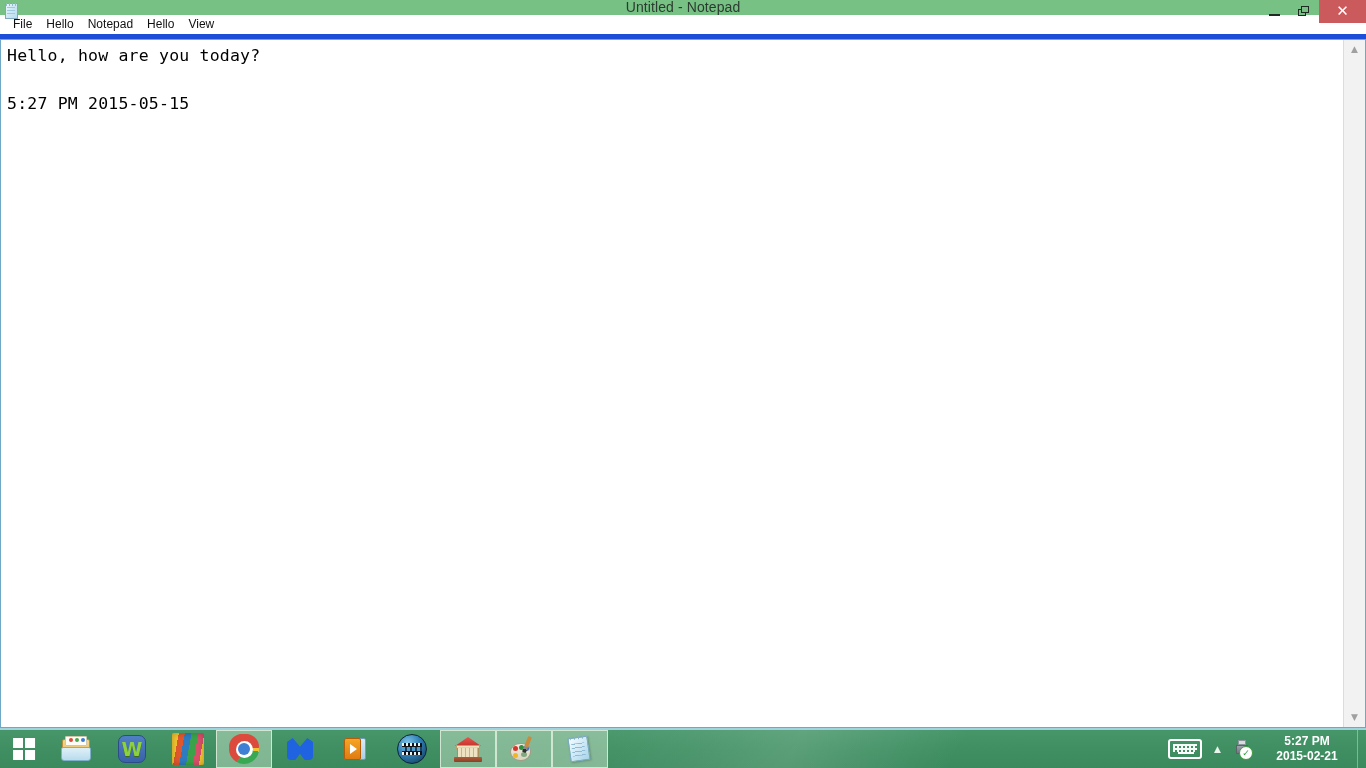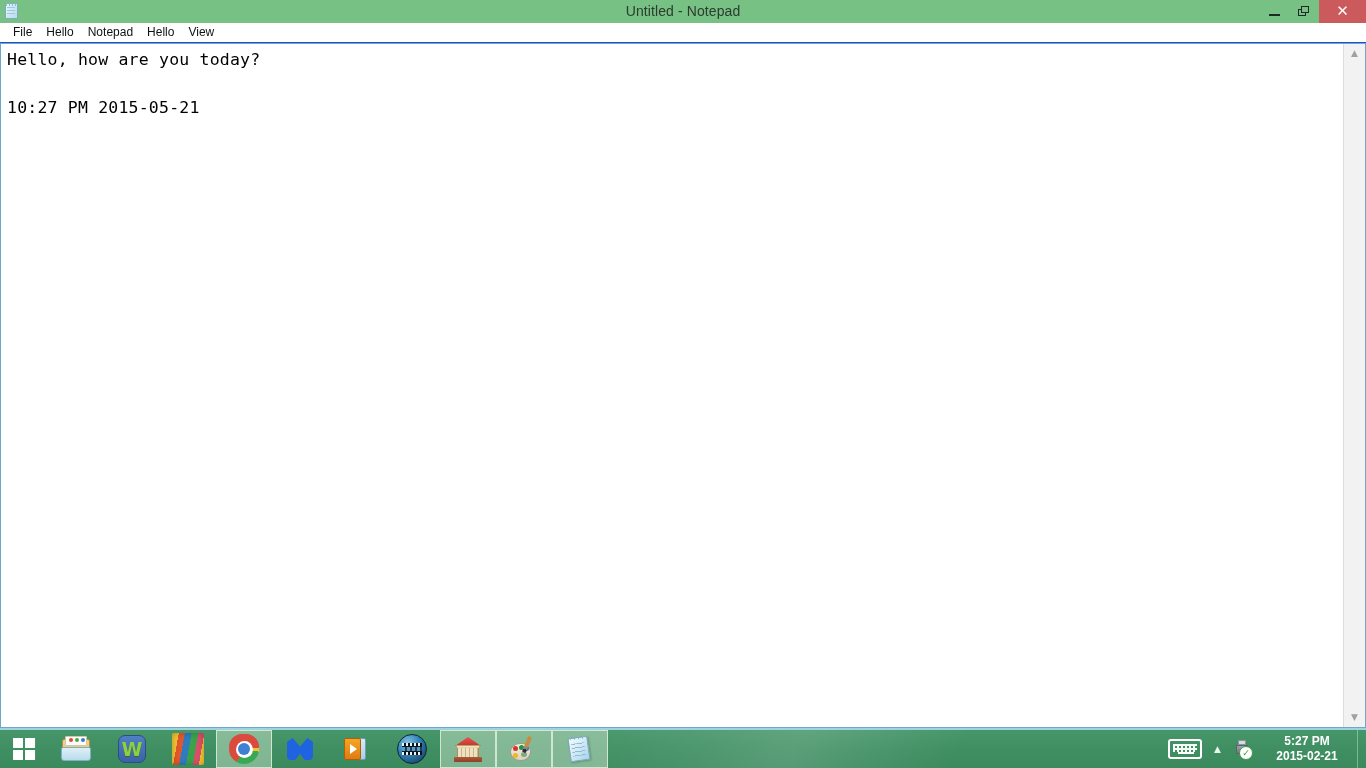--- a/index.html
+++ b/index.html
@@ -27,21 +27,21 @@
     width: 1366px;
     height: 728px;
     background: #77c184;
     display: flex;
     flex-direction: column;
   }
 
   
   .titlebar {
     position: relative;
-    height: 23px;
+    height: 15px;
     background: #77c184;
     display: flex;
     align-items: center;
     flex: 0 0 auto;
   }
   .titlebar-icon {
     position: absolute;
     left: 4px;
     top: 3px;
     width: 16px;
@@ -154,21 +154,21 @@
   }
 
   
   .menubar {
     height: 19px;
     background: #ffffff;
     display: flex;
     align-items: center;
     padding-left: 6px;
     flex: 0 0 auto;
-    border-bottom: 1px solid #1d4ed8;
+    border-bottom: 5px solid #1d4ed8;
   }
   .menu-item {
     font-size: 12px;
     color: #111111;
     padding: 1px 7px 2px 7px;
     line-height: 15px;
     white-space: nowrap;
   }
 
   
@@ -589,21 +589,21 @@
       <div class="menu-item">File</div>
       <div class="menu-item">Hello</div>
       <div class="menu-item">Notepad</div>
       <div class="menu-item">Hello</div>
       <div class="menu-item">View</div>
     </div>
 
     <div class="editor-wrap">
       <div class="editor-text">Hello, how are you today?
 
-10:27 PM 2015-05-21</div>
+5:27 PM 2015-05-15</div>
       <div class="vscroll">
         <div class="vscroll-arrow">▲</div>
         <div class="vscroll-arrow">▼</div>
       </div>
     </div>
   </div>
 
   <div id="taskbar">
 
     <div class="start-button">

